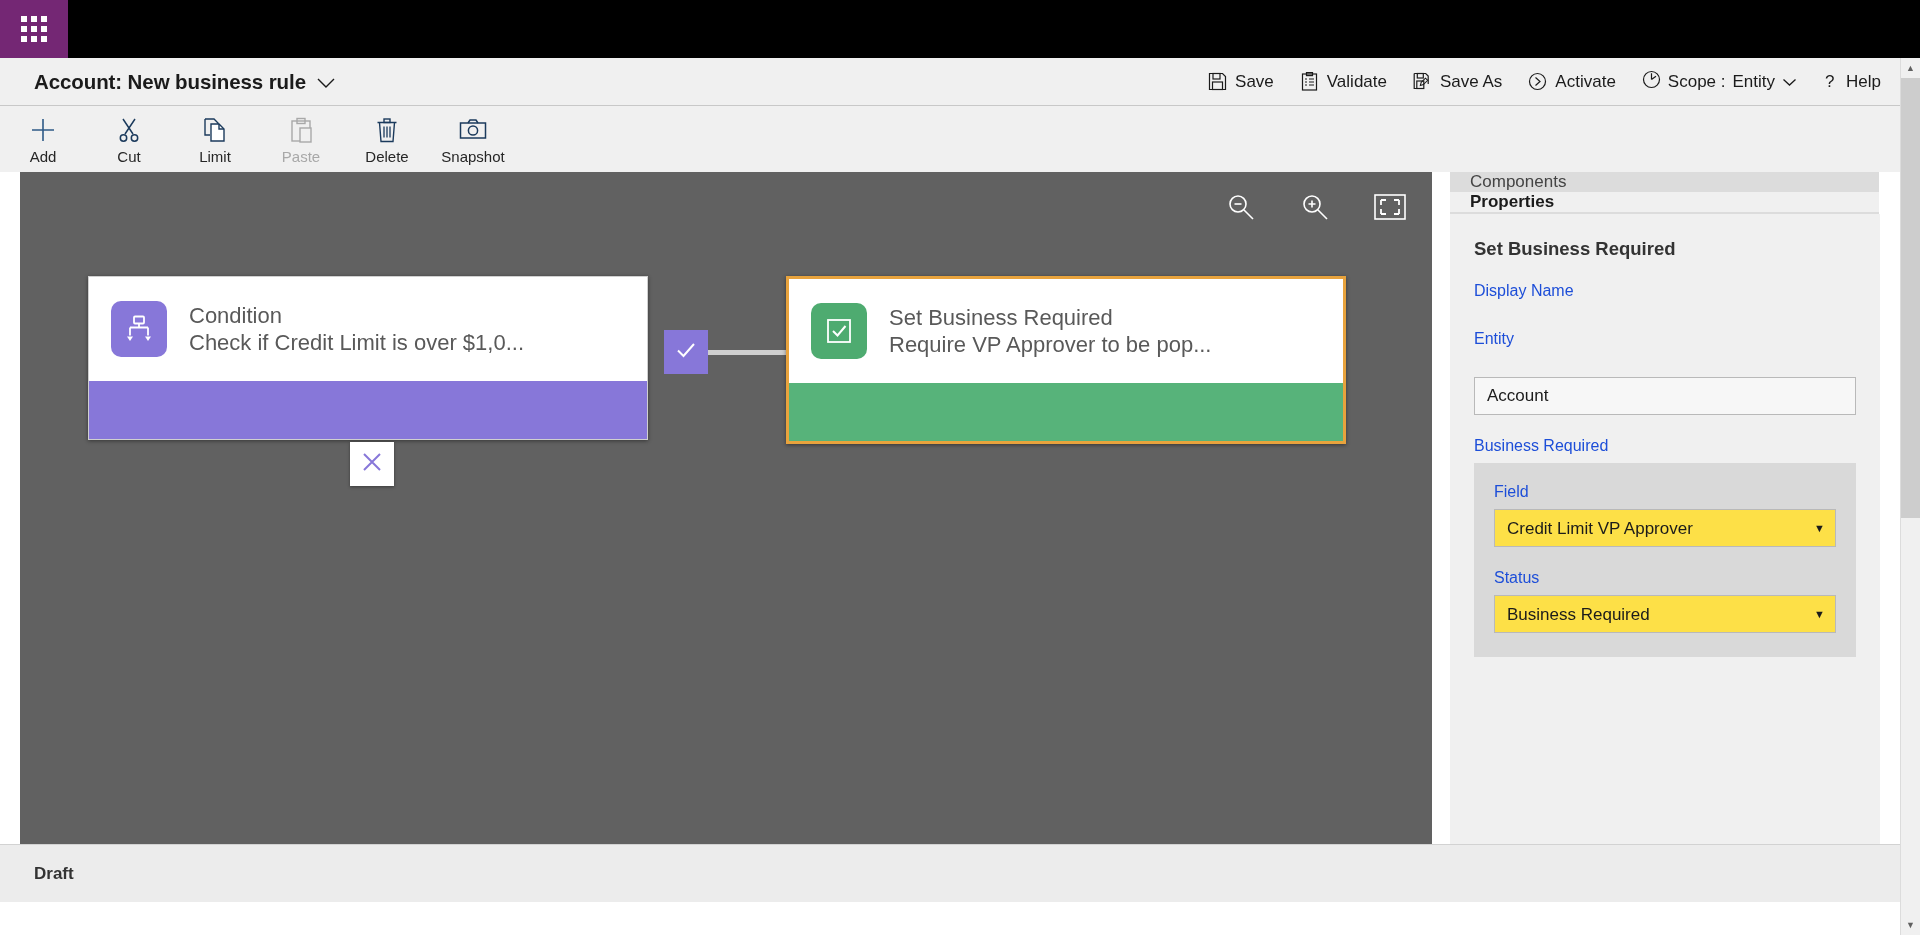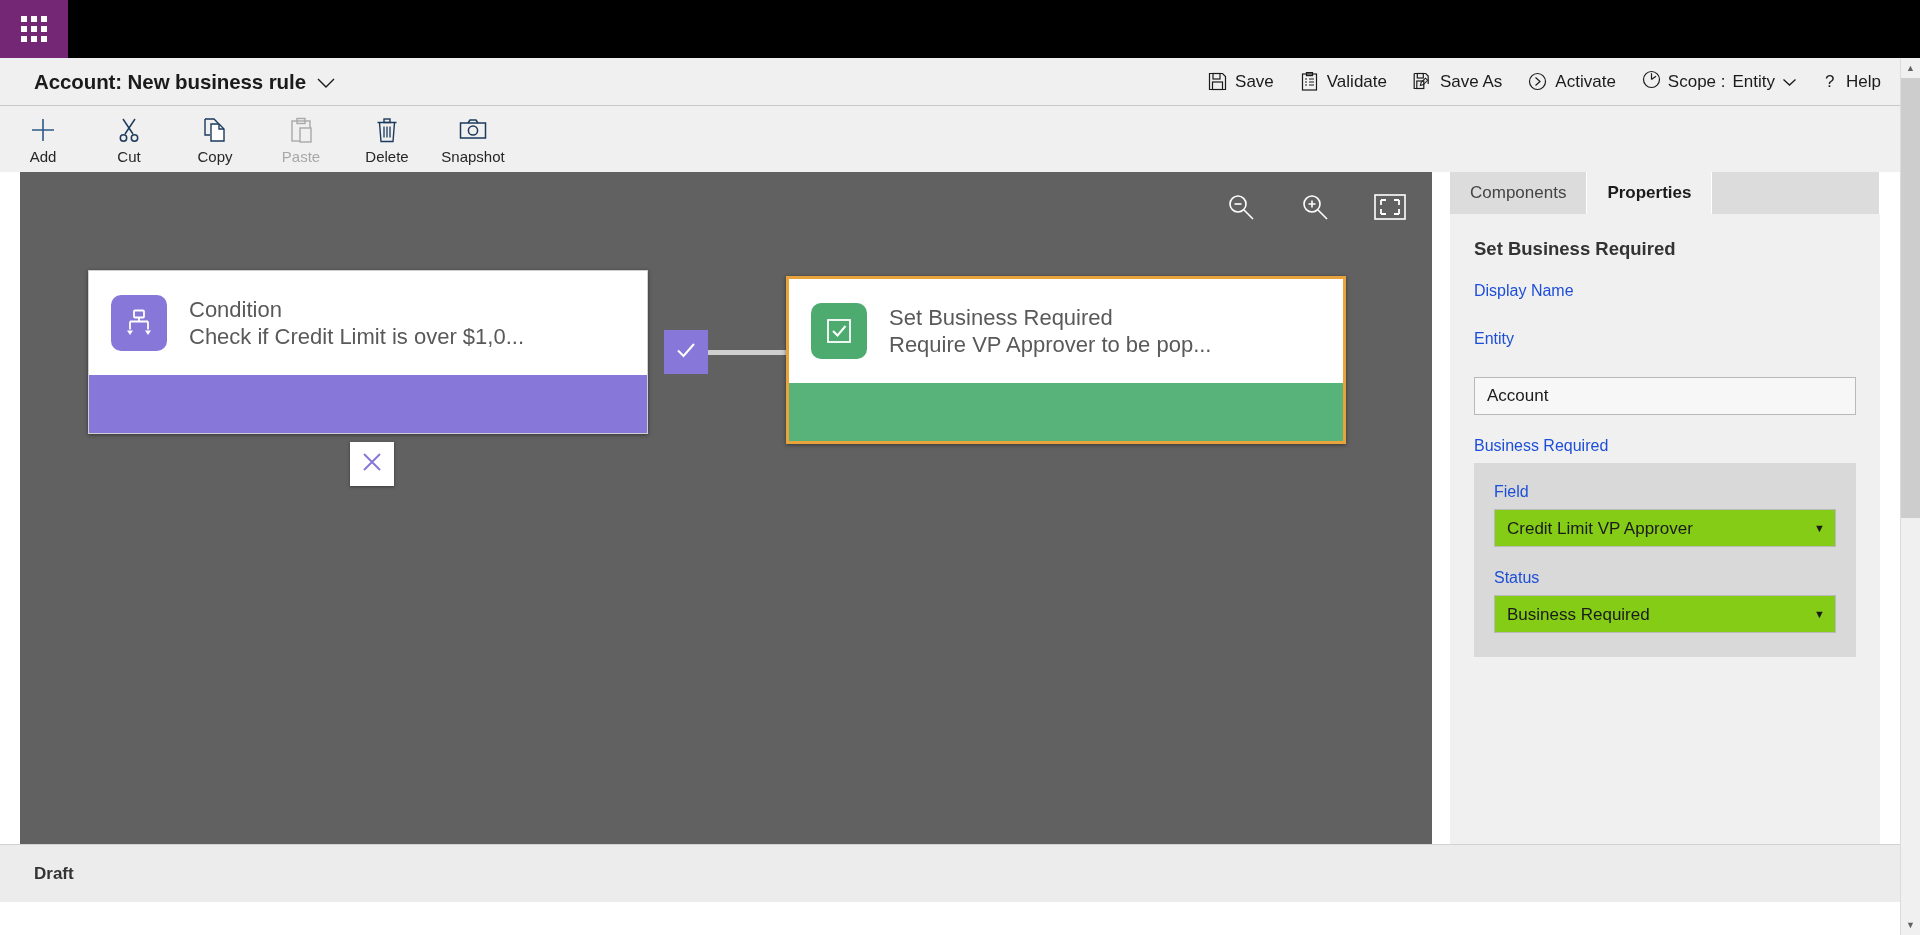--- a/index.html
+++ b/index.html
@@ -177,21 +177,21 @@
     font-size: 22px;
     color: #595959;
     line-height: 1.25;
     white-space: nowrap;
     overflow: hidden;
     text-overflow: ellipsis;
   }
   .node-band { height: 58px; }
 
   #node-condition {
-    left: 68px; top: 98px;
+    left: 68px; top: 104px;
     width: 560px;
     border: 1px solid #d0d0d0;
   }
   #node-condition .node-band { background: #8777d9; }
   #node-condition .node-chip { background: #8777d9; }
 
   #node-action {
     left: 766px; top: 104px;
     width: 560px;
     border: 3px solid #e8a33d;
@@ -223,21 +223,21 @@
     background: #cfcfcf;
   }
 
   
   .panel {
     width: 430px;
     background: #ffffff;
     display: flex;
     flex-direction: column;
   }
-  .tabs { display: flex; height: 42px; }
+  .tabs { display: flex; height: 42px; flex-direction: column; }
   .tab {
     padding: 0 20px;
     display: flex; align-items: center;
     font-size: 17px;
     color: #444;
     background: #dcdcdc;
     cursor: pointer;
     border-right: 1px solid #ffffff;
   }
   .tab.active { background: #f0f0f0; color: #1b1b1b; font-weight: 600; }
@@ -276,21 +276,21 @@
     padding: 20px 20px 24px 20px;
     margin-top: 8px;
   }
   .sel-wrap { position: relative; }
   .sel-wrap select {
     width: 100%;
     height: 38px;
     font-size: 17px;
     color: #1b1b1b;
     padding: 0 30px 0 12px;
-    background: #84cc16;
+    background: #fde047;
     border: 1px solid #b9b9b9;
     font-family: "Liberation Sans", sans-serif;
     -webkit-appearance: none;
     appearance: none;
     outline: none;
   }
   .sel-wrap .caret {
     position: absolute;
     right: 11px; top: 50%;
     transform: translateY(-50%);
@@ -463,21 +463,21 @@
 
   <div class="rb-item">
     <span class="rb-icon">
       <svg width="26" height="26" viewBox="0 0 26 26">
           <path d="M3 2h9l4 4v2" fill="none" stroke="#1b3a5c" stroke-width="1.4"></path>
           <path d="M3 2v16h5" fill="none" stroke="#1b3a5c" stroke-width="1.4"></path>
           <path d="M9 7h8l5 5v12H9z" fill="#fff" stroke="#1b3a5c" stroke-width="1.4"></path>
           <path d="M17 7v5h5" fill="none" stroke="#1b3a5c" stroke-width="1.4"></path>
         </svg>
     </span>
-    <span class="rb-label">Copy</span>
+    <span class="rb-label">Limit</span>
   </div>
 
   <div class="rb-item disabled">
     <span class="rb-icon">
       <svg width="26" height="26" viewBox="0 0 26 26">
           <rect x="4" y="4" width="18" height="20" fill="none" stroke="#a8a8a8" stroke-width="1.4"></rect>
           <rect x="9" y="1.5" width="8" height="5" fill="none" stroke="#a8a8a8" stroke-width="1.4"></rect>
           <rect x="12" y="11" width="11" height="14" fill="#f0f0f0" stroke="#a8a8a8" stroke-width="1.4"></rect>
         </svg>
     </span>

